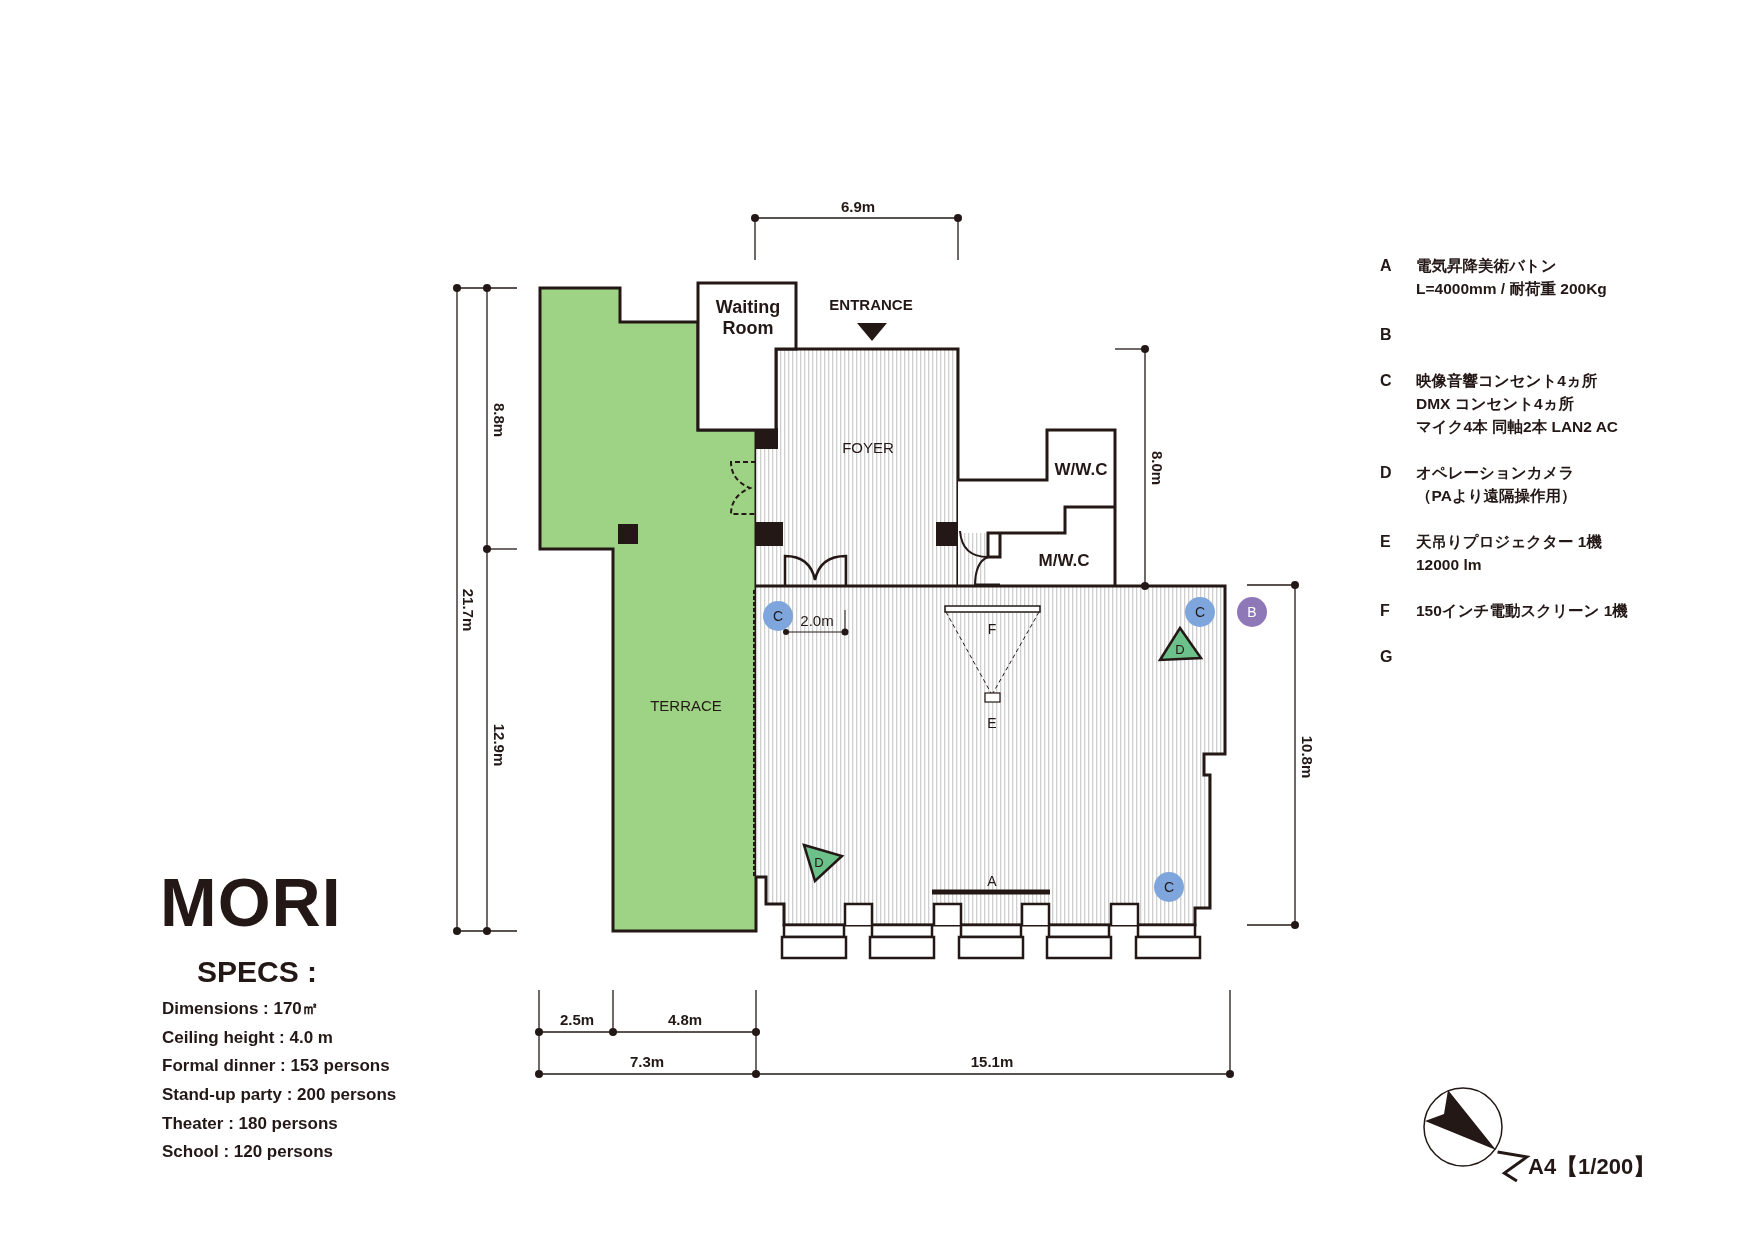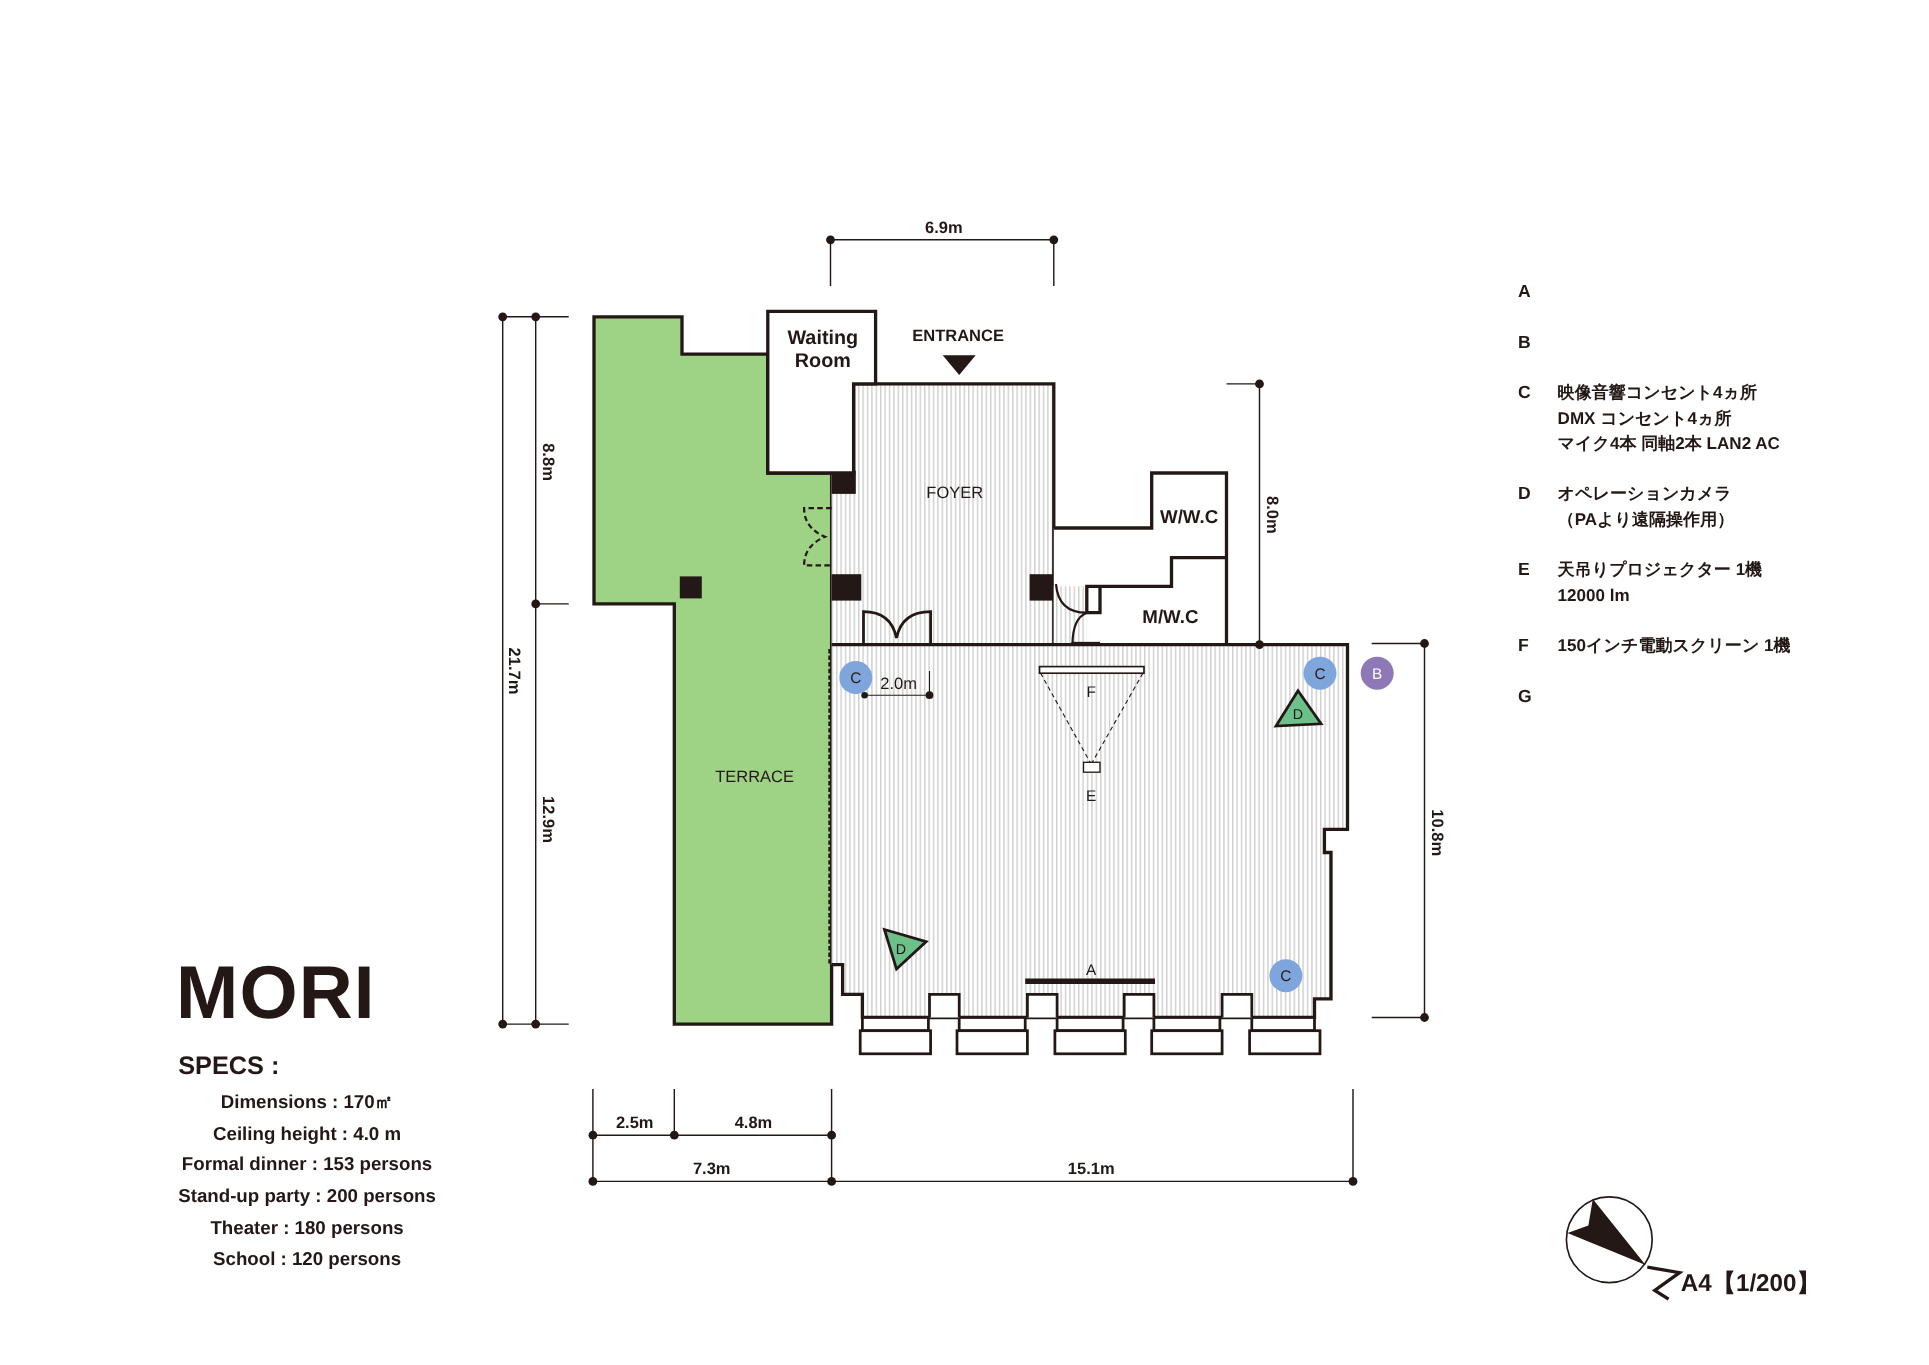--- a/index.html
+++ b/index.html
@@ -2,22 +2,22 @@
 <html><head>
 <meta charset="utf-8">
 <style>
   html, body { margin:0; padding:0; background:#ffffff; }
   body { width:1754px; height:1241px; position:relative; overflow:hidden;
          font-family:"Liberation Sans","DejaVu Sans",sans-serif; color:#231815; }
   #plan { position:absolute; left:0; top:0; }
   .lbl { font-family:"Liberation Sans","DejaVu Sans",sans-serif; fill:#231815; }
   .title { position:absolute; left:160px; top:868px; font-size:68px; font-weight:bold; letter-spacing:1px; line-height:1; }
   .specs { position:absolute; left:162px; top:955px; }
-  .specs-head { font-size:23px; font-weight:bold; margin-bottom:6px; }
-  .spec-line { font-size:17px; font-weight:bold; height:28.7px; line-height:28.7px;text-align:center; }
+  .specs-head { font-size:30px; font-weight:bold; margin-bottom:6px;margin-left:35px; }
+  .spec-line { font-size:17px; font-weight:bold; height:28.7px; line-height:28.7px; }
   .legend { position:absolute; left:1380px; top:254px; width:370px; }
   .leg-item { display:flex; margin-bottom:23px; }
   .leg-key { width:36px; font-size:16px; font-weight:bold; line-height:23px; }
   .leg-lines { font-size:15.5px; font-weight:bold; line-height:23px; }
   .scale { position:absolute; left:1528px; top:1152px; font-size:22px; font-weight:bold; }
 </style>
 </head>
 <body>
 
 <svg id="plan" width="1754" height="1241" viewBox="0 0 1754 1241">
@@ -209,20 +209,24 @@
   <div class="spec-line">Ceiling height : 4.0 m</div>
   <div class="spec-line">Formal dinner : 153 persons</div>
   <div class="spec-line">Stand-up party : 200 persons</div>
   <div class="spec-line">Theater : 180 persons</div>
   <div class="spec-line">School : 120 persons</div>
 </div>
 
 <div class="legend">
   <div class="leg-item">
     <div class="leg-key">A</div>
+    <div class="leg-lines">
+      <div>電気昇降美術バトン</div>
+      <div>L=4000mm / 耐荷重 200Kg</div>
+    </div>
   </div>
   <div class="leg-item">
     <div class="leg-key">B</div>
   </div>
   <div class="leg-item">
     <div class="leg-key">C</div>
     <div class="leg-lines">
       <div>映像音響コンセント4ヵ所</div>
       <div>DMX コンセント4ヵ所</div>
       <div>マイク4本 同軸2本 LAN2 AC</div>

